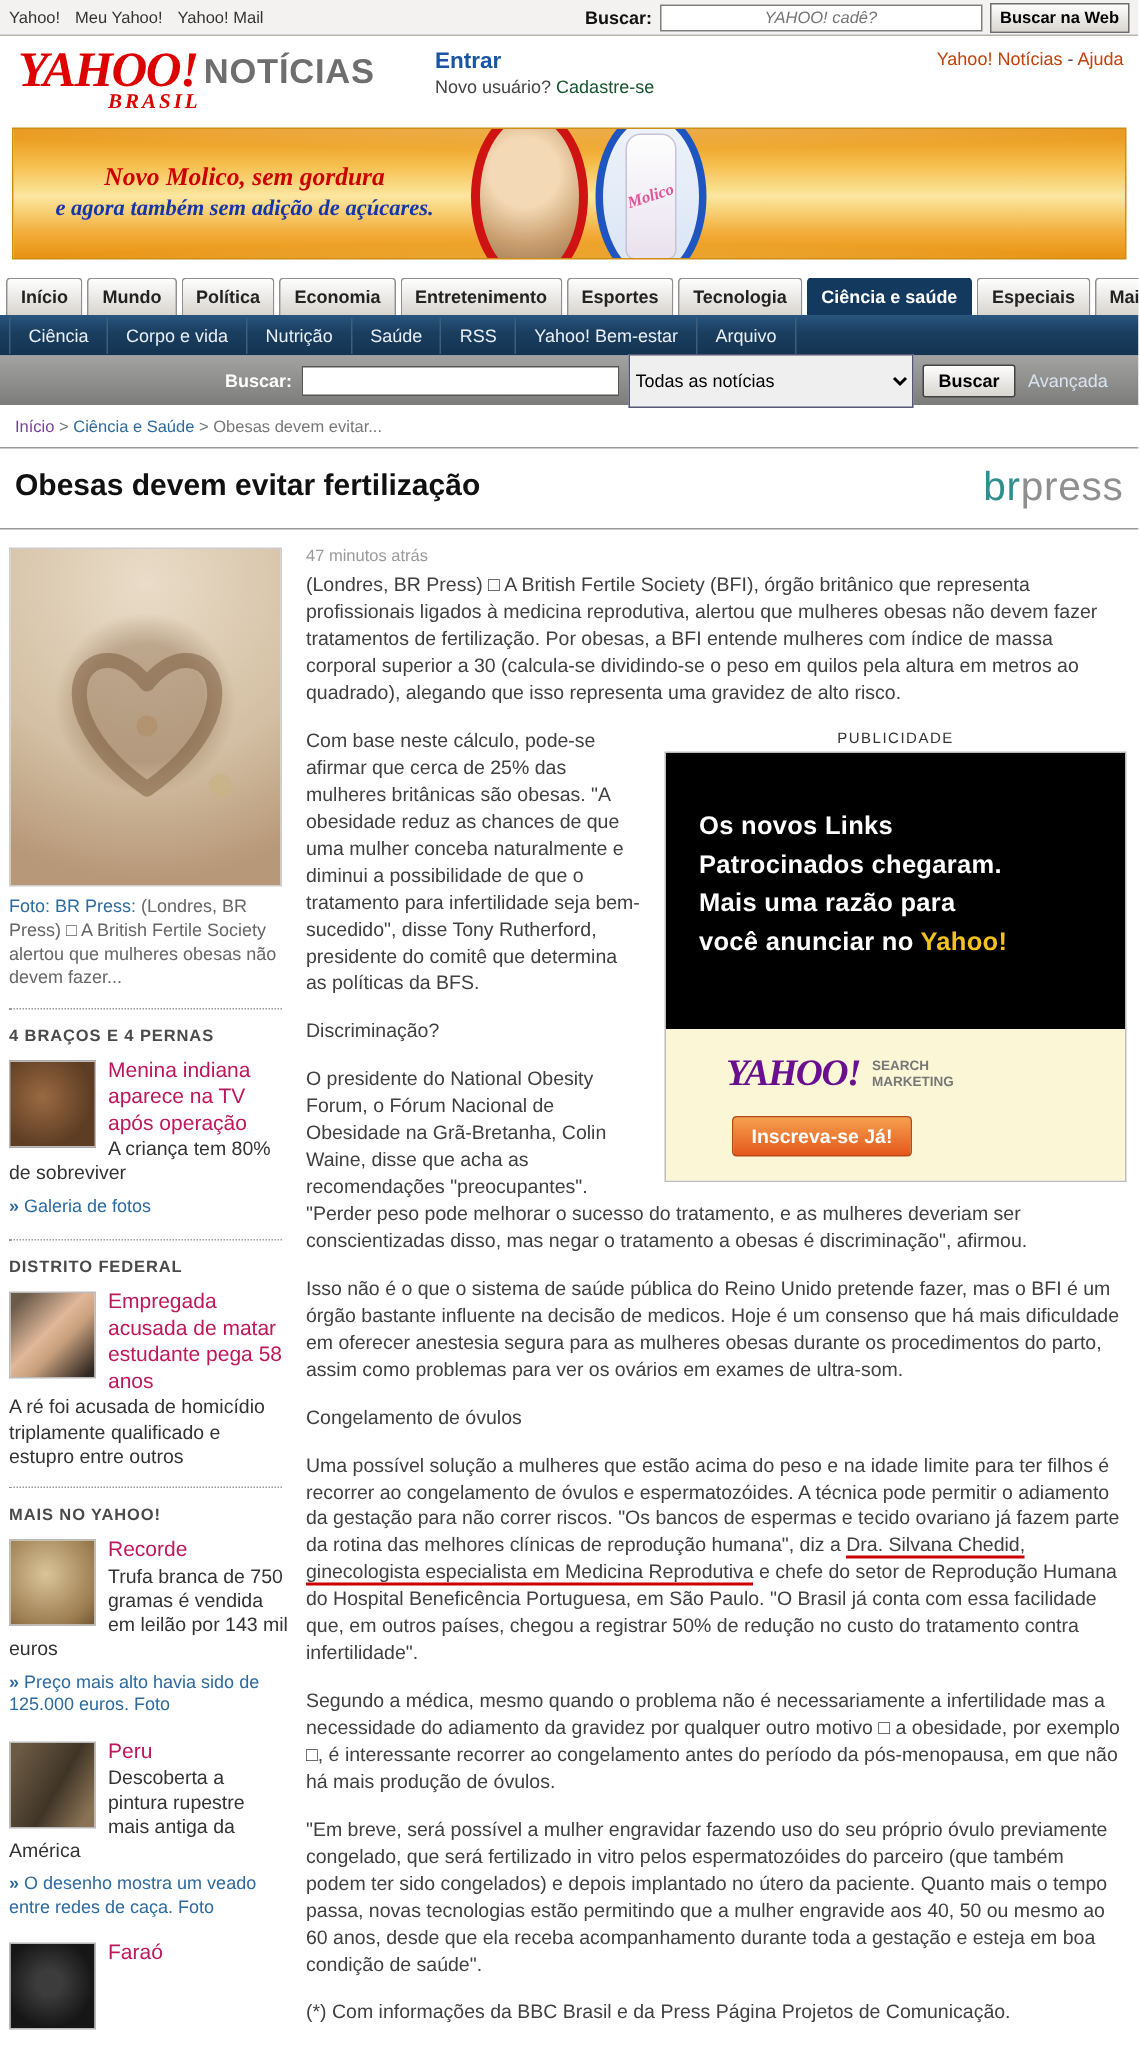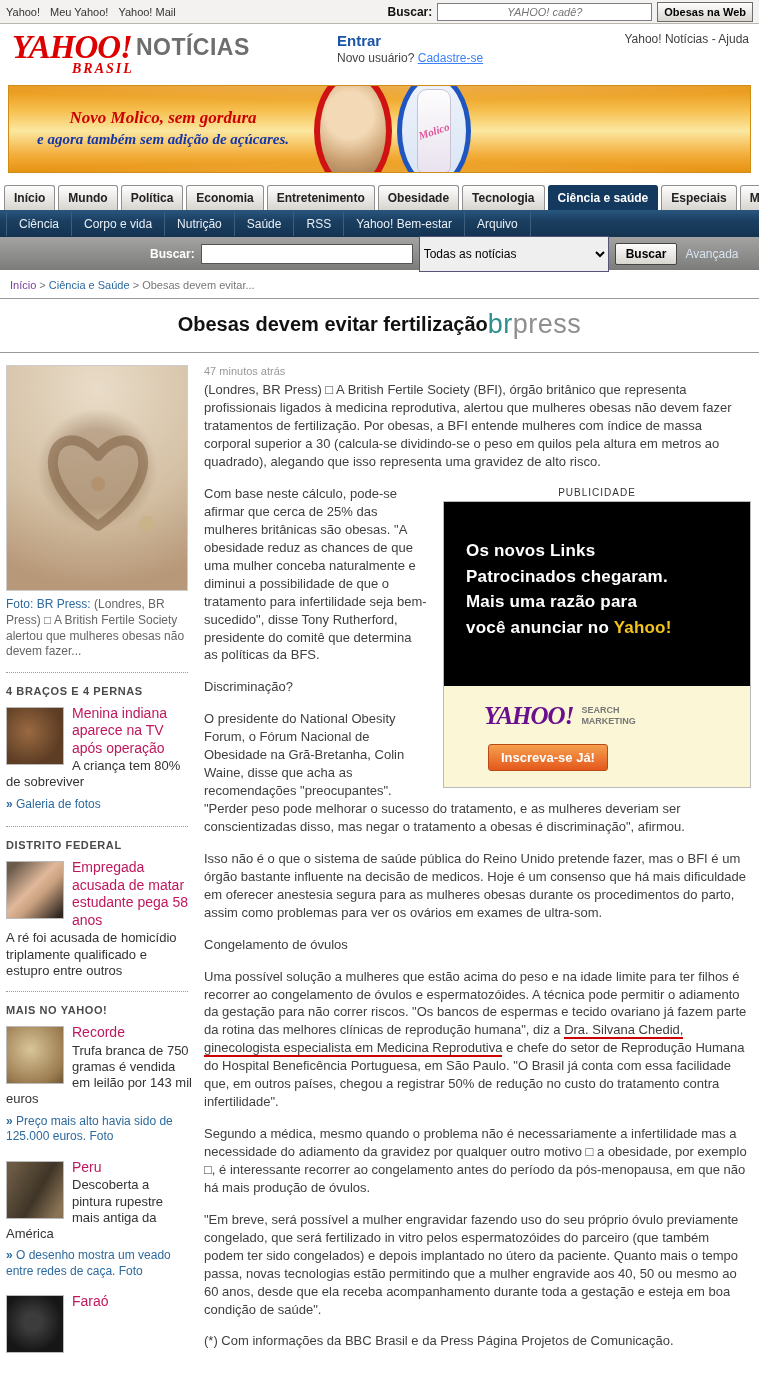--- a/index.html
+++ b/index.html
@@ -34,26 +34,26 @@
   .logo-yahoo {
     color:#d00; font-weight:bold; font-size:33px; letter-spacing:-1px;
     font-family:"Liberation Serif", serif; font-style:italic; line-height:0.95;
   }
   .logo-brasil {
     color:#d00; font-weight:bold; font-size:14px; letter-spacing:2px;
     font-family:"Liberation Serif", serif; font-style:italic; margin-left:60px; margin-top:-2px;
   }
   .logo-section { color:#6e6e6e; font-weight:bold; font-size:23px; letter-spacing:0.5px; margin-left:4px; }
   .logo-row { display:flex; align-items:center; }
-  .header-mid { margin-left:70px; }
+  .header-mid { margin-left:23px; }
   .header-mid .entrar { display:block; color:#1a55a5; font-weight:bold; font-size:15px; }
   .header-mid .newuser { font-size:12px; color:#444; margin-top:2px; }
-  .header-mid .newuser a { color:#3b82f6;text-decoration:underline; }
+  .header-mid .newuser a { color:#14532d; }
   .header-right { margin-left:auto; font-size:12px; }
-  .header-right a { color:#404040;text-align:right; }
+  .header-right a { color:#c2410c;text-align:right; }
   .header-right .dash { color:#444; }
 
   
   .banner {
     margin:6px 8px 8px; height:88px; position:relative; overflow:hidden;
     background:
       radial-gradient(ellipse 130% 60% at 50% -20%, rgba(255,255,255,0.55), rgba(255,255,255,0) 60%),
       radial-gradient(ellipse 120% 70% at 50% 130%, rgba(250,220,140,0.9), rgba(250,220,140,0) 60%),
       linear-gradient(180deg,#e79211 0%, #f6bf4e 28%, #fbe7a0 52%, #f3ae3c 80%, #e79211 100%);
     border:1px solid #cf8d16;
@@ -112,21 +112,21 @@
     background:linear-gradient(#fdfdfd,#d9d6d0); border:1px solid #444; border-radius:2px; cursor:pointer;
   }
   .searchrow .adv { color:#d9e3ef; font-size:12px; margin-left:2px; }
 
   
   .breadcrumb { padding:9px 10px 7px; font-size:11px; color:#777; }
   .breadcrumb .home { color:#7a3e9d; }
   .breadcrumb .sec { color:#2d6a9f; }
   .titlebar {
     border-top:1px solid #999; border-bottom:1px solid #999;
-    display:flex; align-items:center; justify-content:center; padding:10px 10px 12px;
+    display:flex; align-items:center; justify-content:space-between; padding:10px 10px 12px;
   }
   .titlebar h1 { margin:0; font-size:20px; color:#111; }
   .brpress { font-size:27px; letter-spacing:0.5px; }
   .brpress .br { color:#2f8f8f; }
   .brpress .press { color:#8f8f8f; }
 
   
   .content { display:flex; padding:12px 4px 0 4px; }
   .sidebar { width:188px; flex:none; padding-left:2px; }
   .main { flex:1; padding:0 4px 0 12px; min-width:0; }
@@ -189,21 +189,21 @@
 
 <div class="topbar">
   <div class="topbar-links">
     <a>Yahoo!</a>
     <a>Meu Yahoo!</a>
     <a>Yahoo! Mail</a>
   </div>
   <div class="topbar-search">
     <label>Buscar:</label>
     <input type="text" placeholder="YAHOO! cadê?" style="">
-    <button>Obesas na Web</button>
+    <button>Buscar na Web</button>
   </div>
 </div>
 
 <div class="header">
   <div class="logo">
     <div class="logo-row">
       <span class="logo-yahoo">YAHOO!</span>
       <span class="logo-section">NOTÍCIAS</span>
     </div>
     <div class="logo-brasil">BRASIL</div>
@@ -234,21 +234,21 @@
     </div>
   </div>
 </div>
 
 <div class="tabs">
   <div class="tab">Início</div>
   <div class="tab">Mundo</div>
   <div class="tab">Política</div>
   <div class="tab">Economia</div>
   <div class="tab">Entretenimento</div>
-  <div class="tab">Obesidade</div>
+  <div class="tab">Esportes</div>
   <div class="tab">Tecnologia</div>
   <div class="tab active">Ciência e saúde</div>
   <div class="tab">Especiais</div>
   <div class="tab">Mais popular</div>
 </div>
 <div class="subnav">
   <a>Ciência</a>
   <a>Corpo e vida</a>
   <a>Nutrição</a>
   <a>Saúde</a>

